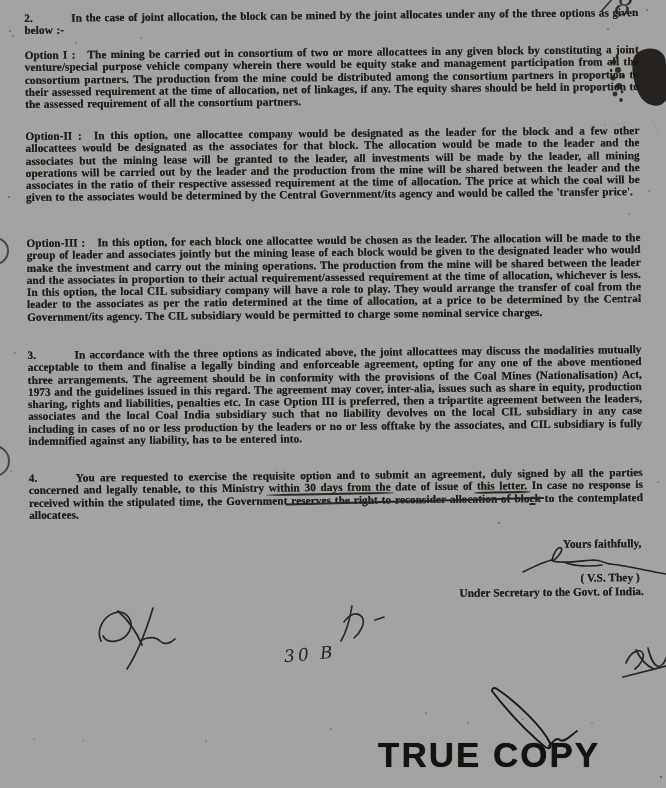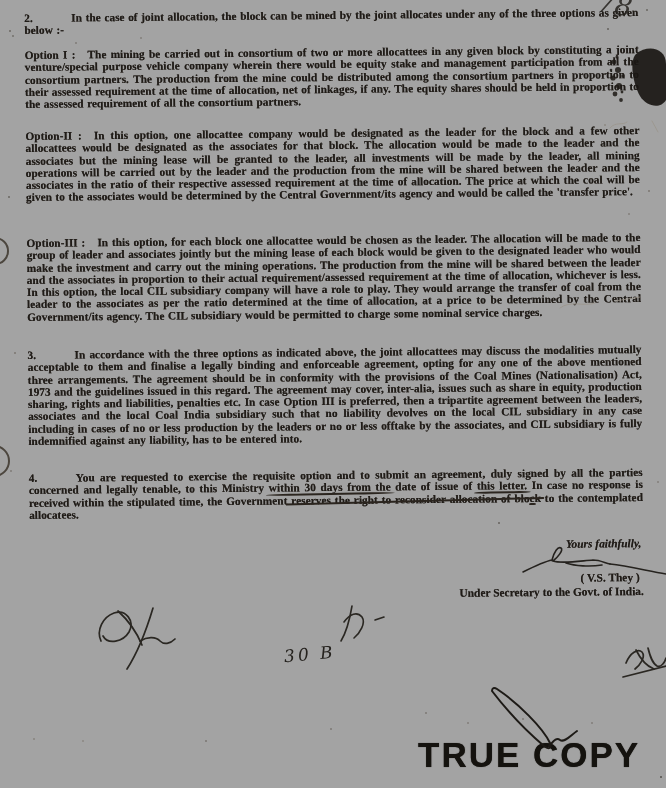--- a/index.html
+++ b/index.html
@@ -34,28 +34,28 @@
   }
   .s{position:relative;}
   .s::after{
     content:"";position:absolute;left:-5px;right:-3px;bottom:2.5px;height:1.7px;
     background:#2b251f;transform:rotate(-0.9deg);
   }
   .sig-closing,.sig-name,.sig-title{
     position:absolute;margin:0;font-size:11.4px;font-weight:bold;color:#201c18;
     text-shadow:0 0 0.55px rgba(40,34,28,0.85);white-space:nowrap;
   }
-  .sig-closing{top:540px;right:26px;font-style:italic;}
+  .sig-closing{top:540px;right:26px;}
   .sig-name{top:574px;right:28px;}
   .sig-title{top:588px;right:24px;}
   .true-copy{
     position:absolute;top:735px;left:378px;
     font-family:"Liberation Sans",sans-serif;font-weight:700;
     font-size:35px;letter-spacing:2px;color:#15130f;
-    text-shadow:0 0 0.8px #15130f;white-space:nowrap;margin-left:40px;
+    text-shadow:0 0 0.8px #15130f;white-space:nowrap;
   }
   .hw{position:absolute;font-family:"DejaVu Serif",serif;font-style:italic;color:#25221e;white-space:nowrap;}
   .hw-78{top:-11px;left:598px;font-size:27px;font-weight:normal;transform:rotate(10deg);opacity:.85;}
   .hw-30b{top:644px;left:284px;font-size:17px;letter-spacing:3px;transform:rotate(-5deg);}
   .overlay{position:absolute;left:0;top:0;pointer-events:none;}
   .specks{
     position:absolute;left:0;top:0;width:2px;height:2px;border-radius:50%;background:transparent;
     box-shadow:
       75px 42px 0 0 rgba(85,76,66,.45), 140px 37px 0 0 rgba(85,76,66,.4),
       607px 28px 0 0 rgba(60,54,46,.6), 646px 9px 0 0 rgba(60,54,46,.55),

